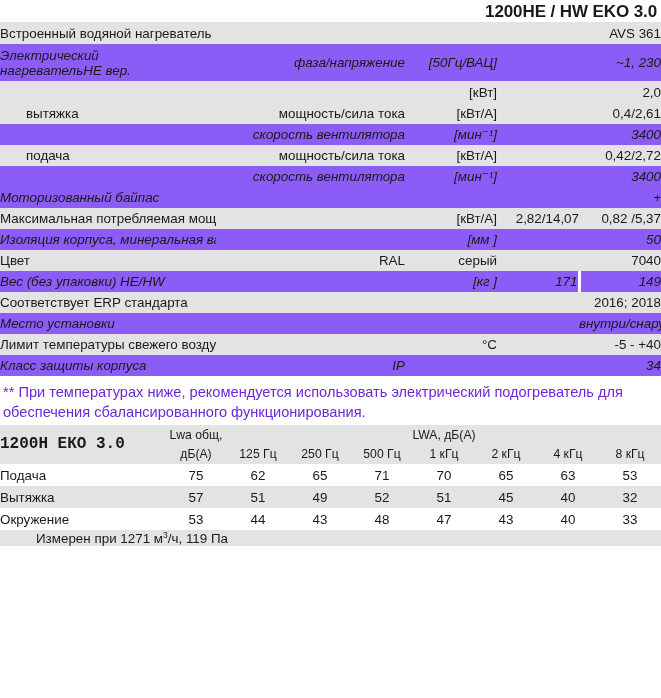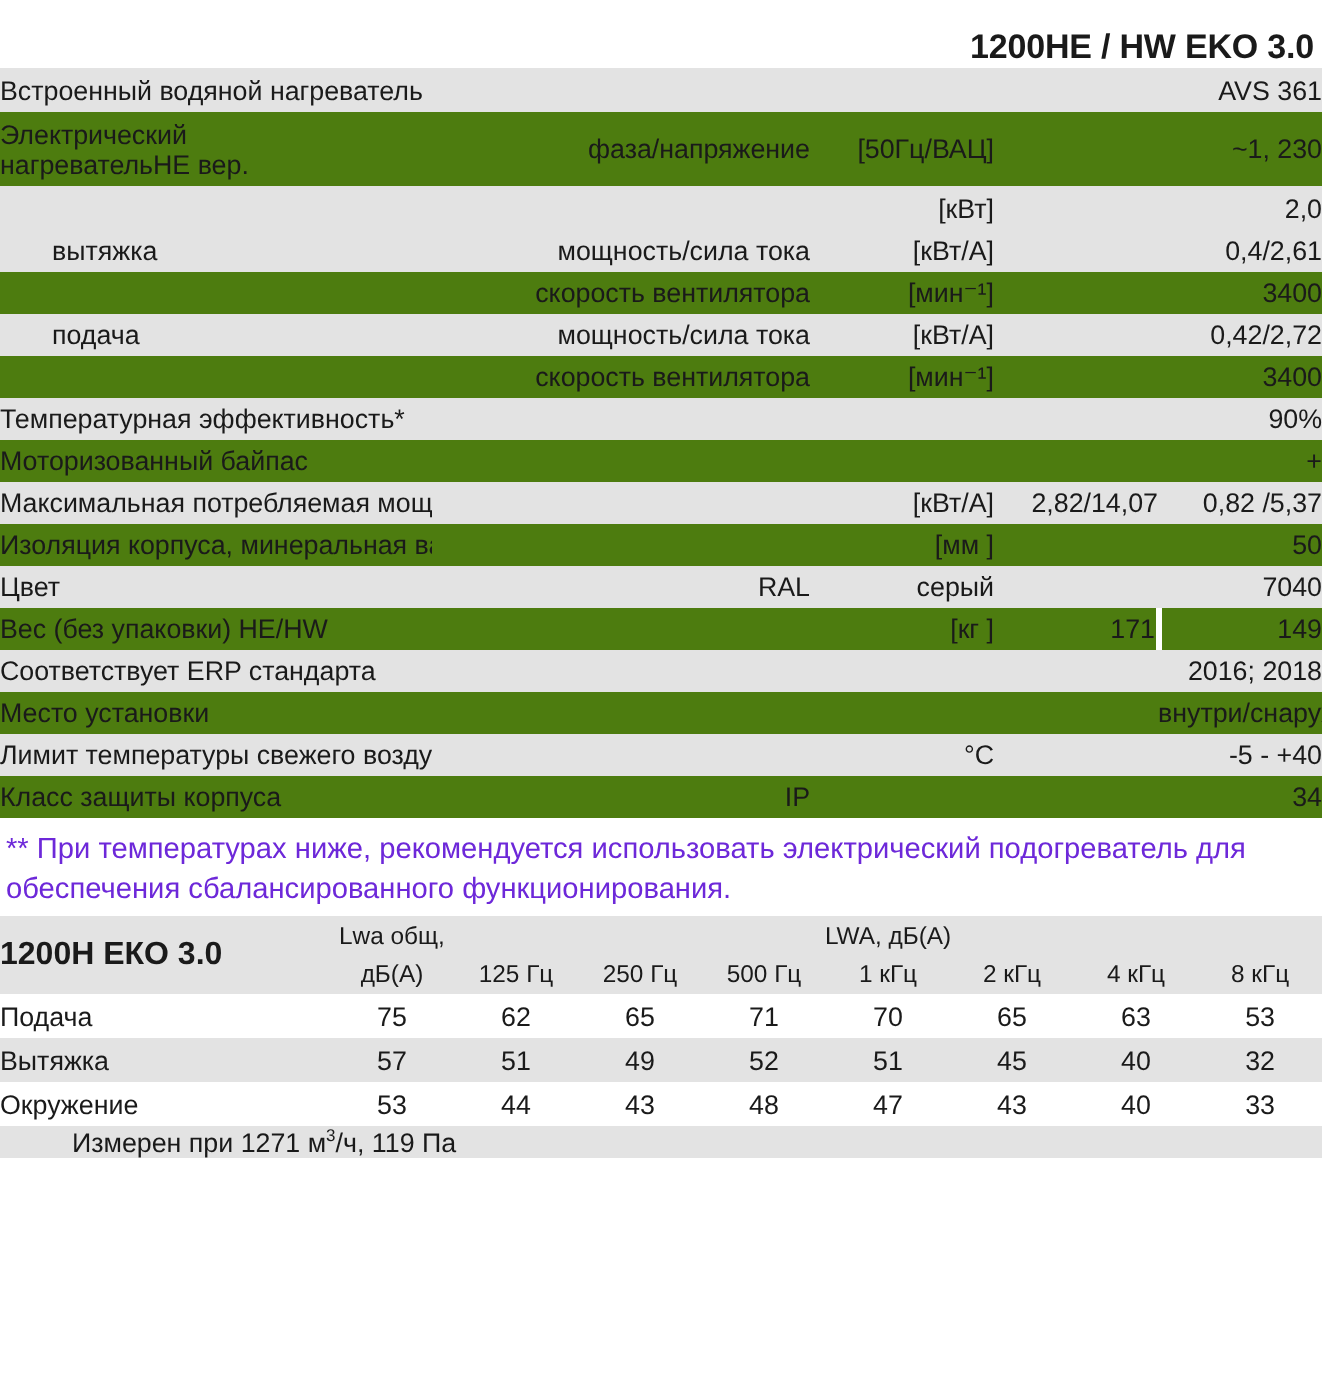--- a/index.html
+++ b/index.html
@@ -18,21 +18,21 @@
   }
   .sheet {
     width: 661px;
     height: 698px;
     position: relative;
     box-sizing: border-box;
   }
 
   
   .title-bar {
-    height: 34px;
+    height: 22px;
     display: flex;
     align-items: flex-end;
     justify-content: flex-end;
     padding: 0 4px 1px 0;
     box-sizing: border-box;
   }
   .title-bar .model-title {
     font-size: 17px;
     font-weight: bold;
     letter-spacing: -0.1px;
@@ -48,21 +48,21 @@
     font-size: 13.4px;
   }
   table.spec td {
     padding: 0;
     vertical-align: middle;
     line-height: 15px;
     white-space: nowrap;
     overflow: hidden;
   }
   tr.r-shade td { background: #e3e3e3; }
-  tr.r-plain td { background: #4d7c0f; }
+  tr.r-plain td { background: #8b5cf6; font-style: italic; }
 
   
   .c-label  { width: 216px; }
   .c-mid    { width: 189px; }
   .c-unit   { width: 92px;  }
   .c-val1   { width: 82px;  }
   .c-val2   { width: 82px;  }
 
   td.label {
     padding-left: 4px;
@@ -121,20 +121,21 @@
   }
   td.ac-num {
     text-align: center;
   }
   tr.ac-shade td { background: #e3e3e3; }
   tr.ac-plain td { background: #ffffff; }
   .ac-model {
     font-size: 16px;
     font-weight: bold;
     padding-left: 4px;
+    font-family: Liberation Mono, monospace;
   }
   .ac-hdr-small {
     font-size: 12.2px;
     text-align: center;
     line-height: 14px;
   }
   .ac-hdr-left {
     font-size: 12.2px;
     line-height: 14px;
     text-align: center;
@@ -208,27 +209,20 @@
           <td class="unit">[кВт/А]</td>
           <td class="val"></td>
           <td class="val">0,42/2,72</td>
         </tr>
         <tr class="r-plain h-std">
           <td class="label"></td>
           <td class="mid">скорость вентилятора</td>
           <td class="unit">[мин⁻¹]</td>
           <td class="val"></td>
           <td class="val">3400</td>
-        </tr>
-        <tr class="r-shade h-std">
-          <td class="label">Температурная эффективность*</td>
-          <td class="mid"></td>
-          <td class="unit"></td>
-          <td class="val"></td>
-          <td class="val">90%</td>
         </tr>
         <tr class="r-plain h-std">
           <td class="label">Моторизованный байпас</td>
           <td class="mid"></td>
           <td class="unit"></td>
           <td class="val"></td>
           <td class="val">+</td>
         </tr>
         <tr class="r-shade h-std">
           <td class="label">Максимальная потребляемая мощность НЕ/HW</td>

